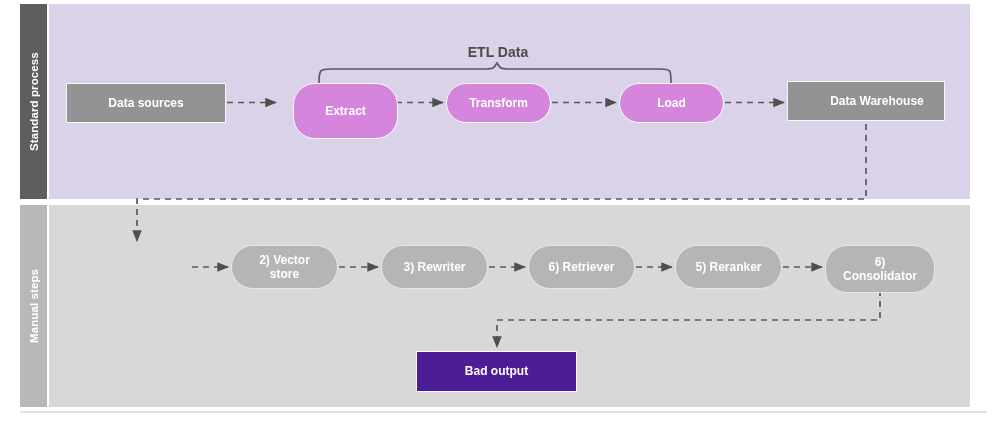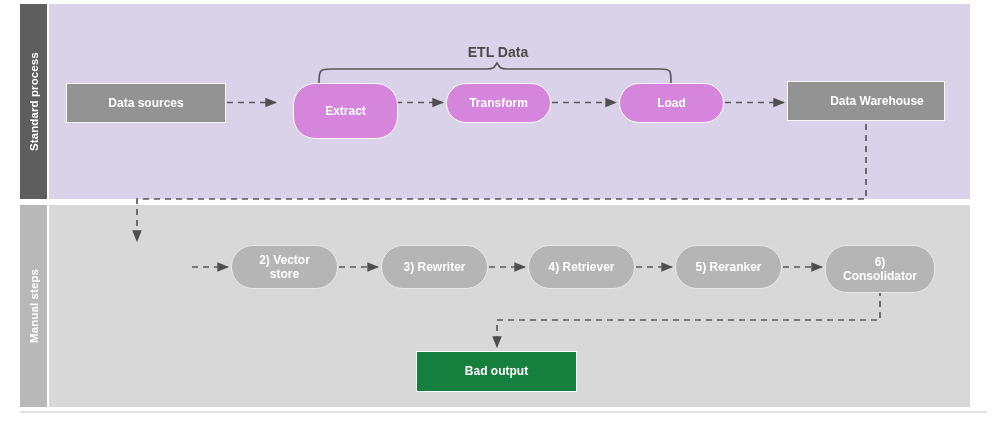--- a/index.html
+++ b/index.html
@@ -32,21 +32,21 @@
     position:absolute;box-sizing:border-box;
     display:flex;align-items:center;justify-content:center;text-align:center;
     color:#ffffff;font-weight:bold;font-size:12px;line-height:1.18;
     border:1px solid #f7f7f7;
   }
   .rect{border-radius:0;}
   .pill{border-radius:22px;}
   .grey{background:#939393;}
   .magenta{background:#d685dd;border-color:#fbfbfb;}
   .greypill{background:#b5b5b5;border-color:#e8e8e8;}
-  .yellow{background:#15803d;border-color:#fdfdfd;}
+  .yellow{background:#4c1d95;border-color:#fdfdfd;}
 
   
   #etl-label{
     position:absolute;left:398px;top:44px;width:200px;text-align:center;
     color:#4b4b4b;font-weight:bold;font-size:14px;
   }
 
   svg.overlay{position:absolute;left:0;top:0;width:1003px;height:430px;pointer-events:none;}
 </style>
 </head>
@@ -106,21 +106,21 @@
 
   <div class="node pill magenta" style="left:619px;top:83px;width:105px;height:40px;">Load</div>
 
   <div class="node rect grey" style="left:787px;top:81px;width:158px;height:40px;padding-left:22px;">Data Warehouse</div>
 
 
   <div class="node pill greypill" style="left:231px;top:245px;width:107px;height:44px;padding:0 14px;text-align:center;">2) Vector store</div>
 
   <div class="node pill greypill" style="left:381px;top:245px;width:107px;height:44px;">3) Rewriter</div>
 
-  <div class="node pill greypill" style="left:528px;top:245px;width:107px;height:44px;">4) Retriever</div>
+  <div class="node pill greypill" style="left:528px;top:245px;width:107px;height:44px;">6) Retriever</div>
 
   <div class="node pill greypill" style="left:675px;top:245px;width:107px;height:44px;">5) Reranker</div>
 
   <div class="node pill greypill" style="left:825px;top:245px;width:110px;height:48px;padding:16px 12px;">6) Consolidator</div>
 
   <div class="node rect yellow" style="left:416px;top:351px;width:161px;height:41px;">Bad output</div>
 
 </div>
 
 </body></html>

